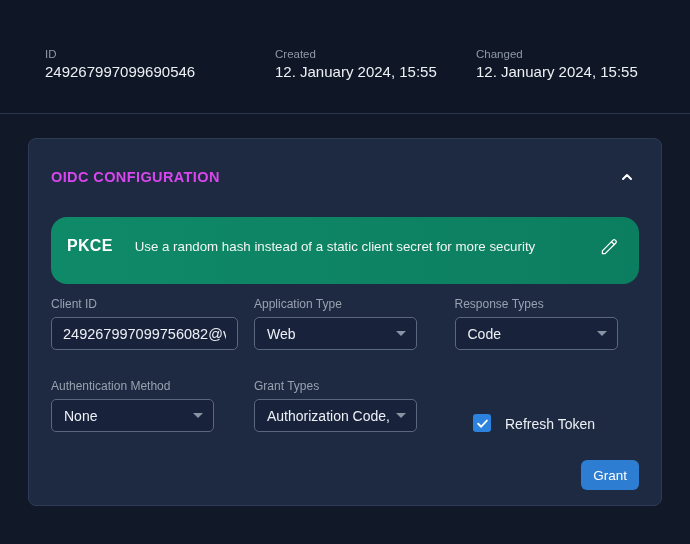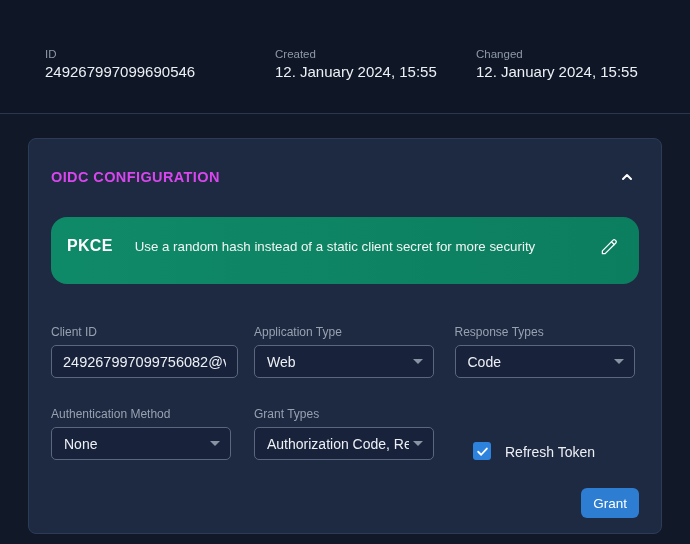--- a/index.html
+++ b/index.html
@@ -89,21 +89,21 @@
     width:28px; height:28px;
     display:flex; align-items:center; justify-content:center;
     color:#ffffff;
   }
 
   
   .form-row {
     display:flex;
     gap:16px;
   }
-  .form-row.first  { margin-top:41px; }
+  .form-row.first  { margin-top:13px; }
   .form-row.second { margin-top:29px; }
   .field-col { width:187px; }
   .field-label {
     display:block;
     font-size:12px;
     color:#97a1b0;
     margin-bottom:6px;
   }
   .text-input {
     width:187px;
@@ -111,21 +111,21 @@
     background:#18233b;
     border:1px solid #5a677f;
     border-radius:5px;
     color:#edf0f5;
     font-size:14.5px;
     font-family:"Liberation Sans","DejaVu Sans",sans-serif;
     padding:0 11px;
     outline:none;
   }
   .select {
-    width:180px;
+    width:163px;
     height:33px;
     background:#18233b;
     border:1px solid #5a677f;
     border-radius:5px;
     display:flex;
     align-items:center;
     padding:0 10px 0 12px;
     cursor:pointer;
   }
   .select-value {

